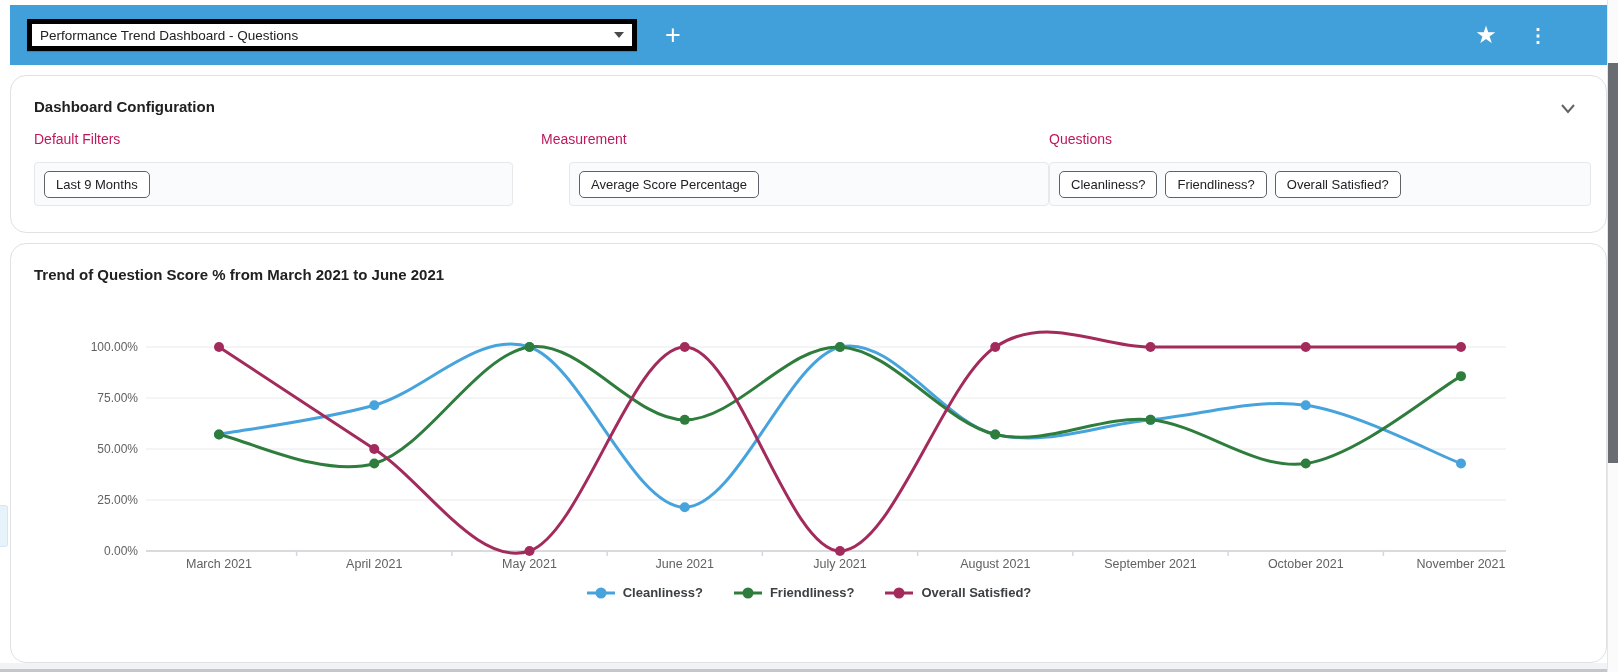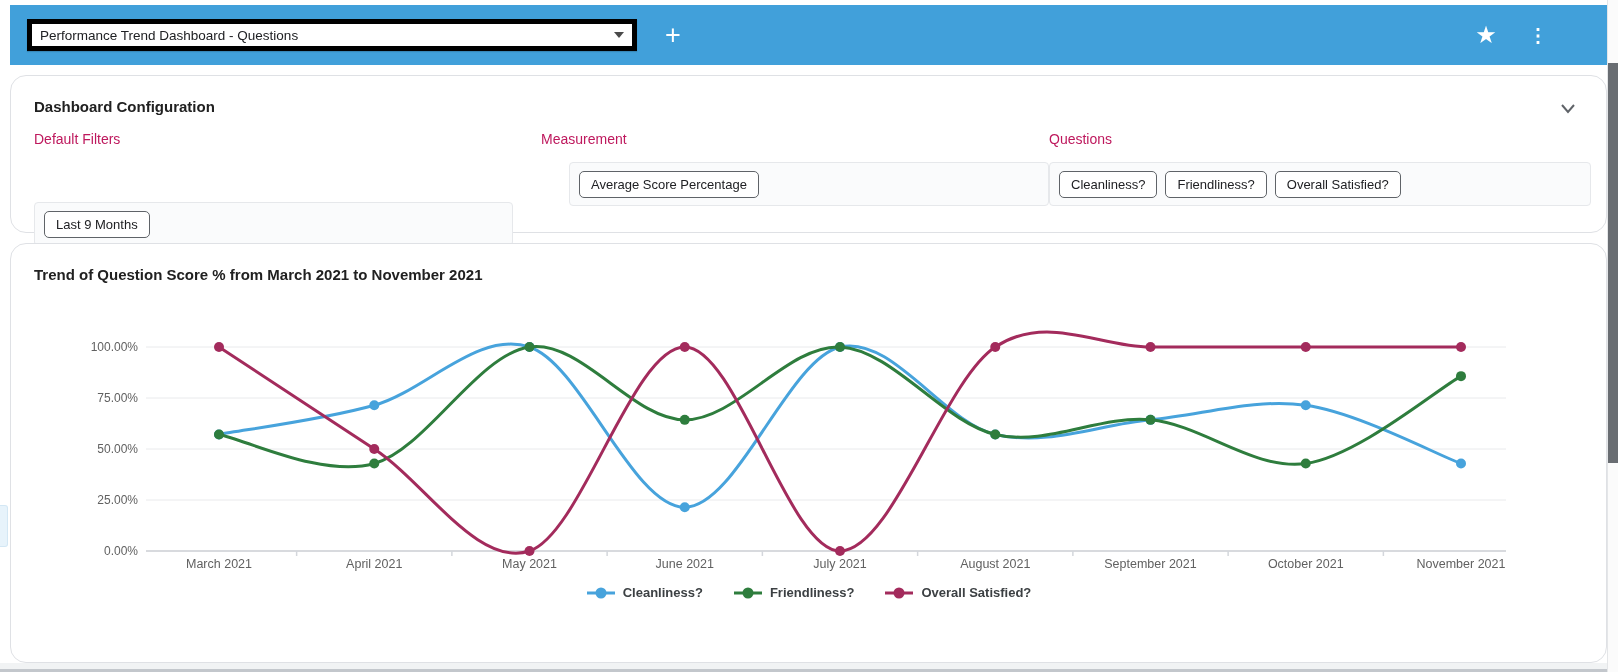--- a/index.html
+++ b/index.html
@@ -86,38 +86,38 @@
 
   <div class="panel config-panel">
     <div class="panel-title">Dashboard Configuration</div>
     <div class="collapse-btn">
       <svg width="20" height="14" viewBox="0 0 20 14">
         <polyline points="4,3 10,10 16,3" fill="none" stroke="#5f6368" stroke-width="2"></polyline>
       </svg>
     </div>
     <div id="config-sections">
         <div class="col-label" style="left: 23px;">Default Filters</div>
-        <div class="chip-box" style="left: 23px; width: 479px; margin-top: 40px;">
+        <div class="chip-box" style="left: 23px; width: 479px;">
           <div class="chip">Last 9 Months</div>
         </div>
         <div class="col-label" style="left: 530px;">Measurement</div>
         <div class="chip-box" style="left: 558px; width: 480px;">
           <div class="chip">Average Score Percentage</div>
         </div>
         <div class="col-label" style="left: 1038px;">Questions</div>
         <div class="chip-box" style="left: 1038px; width: 542px;">
           <div class="chip">Cleanliness?</div>
           <div class="chip">Friendliness?</div>
           <div class="chip">Overall Satisfied?</div>
         </div>
       </div>
   </div>
 
   <div class="panel chart-panel">
-    <div class="panel-title">Trend of Question Score % from March 2021 to November 2021</div>
+    <div class="panel-title">Trend of Question Score % from March 2021 to June 2021</div>
     <svg id="trend-chart-svg" class="chart-svg" width="1597" height="272" viewBox="0 0 1597 272">
         <line x1="135" y1="46" x2="1495" y2="46" stroke="#e9eaec" stroke-width="1"></line>
         <text x="127" y="50" text-anchor="end" font-size="12" fill="#616161" font-family="&quot;Liberation Sans&quot;, sans-serif">100.00%</text>
         <line x1="135" y1="97" x2="1495" y2="97" stroke="#e9eaec" stroke-width="1"></line>
         <text x="127" y="101" text-anchor="end" font-size="12" fill="#616161" font-family="&quot;Liberation Sans&quot;, sans-serif">75.00%</text>
         <line x1="135" y1="148" x2="1495" y2="148" stroke="#e9eaec" stroke-width="1"></line>
         <text x="127" y="152" text-anchor="end" font-size="12" fill="#616161" font-family="&quot;Liberation Sans&quot;, sans-serif">50.00%</text>
         <line x1="135" y1="199" x2="1495" y2="199" stroke="#e9eaec" stroke-width="1"></line>
         <text x="127" y="203" text-anchor="end" font-size="12" fill="#616161" font-family="&quot;Liberation Sans&quot;, sans-serif">25.00%</text>
         <line x1="135" y1="250" x2="1495" y2="250" stroke="#d8dade" stroke-width="2"></line>

